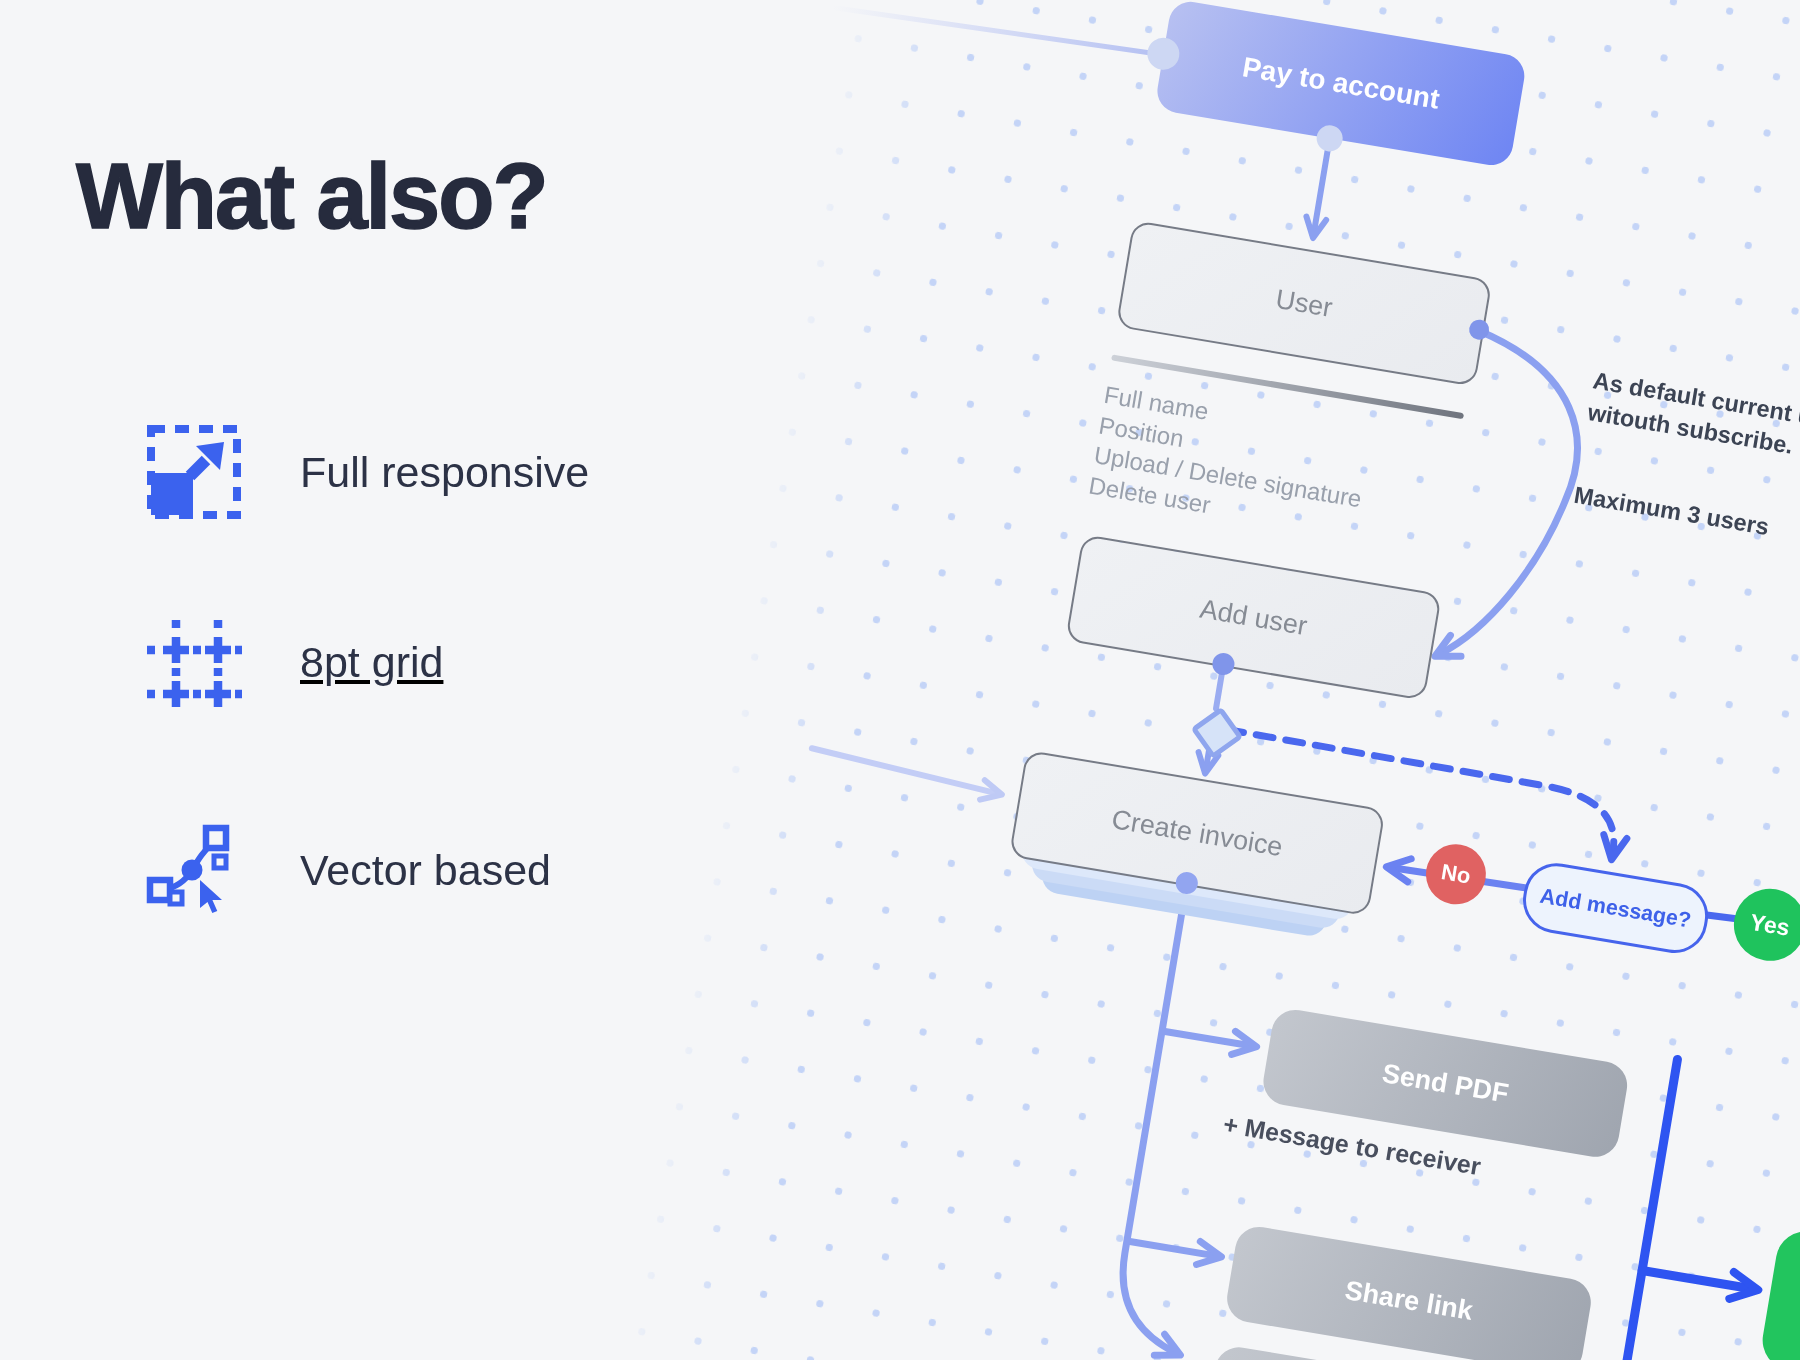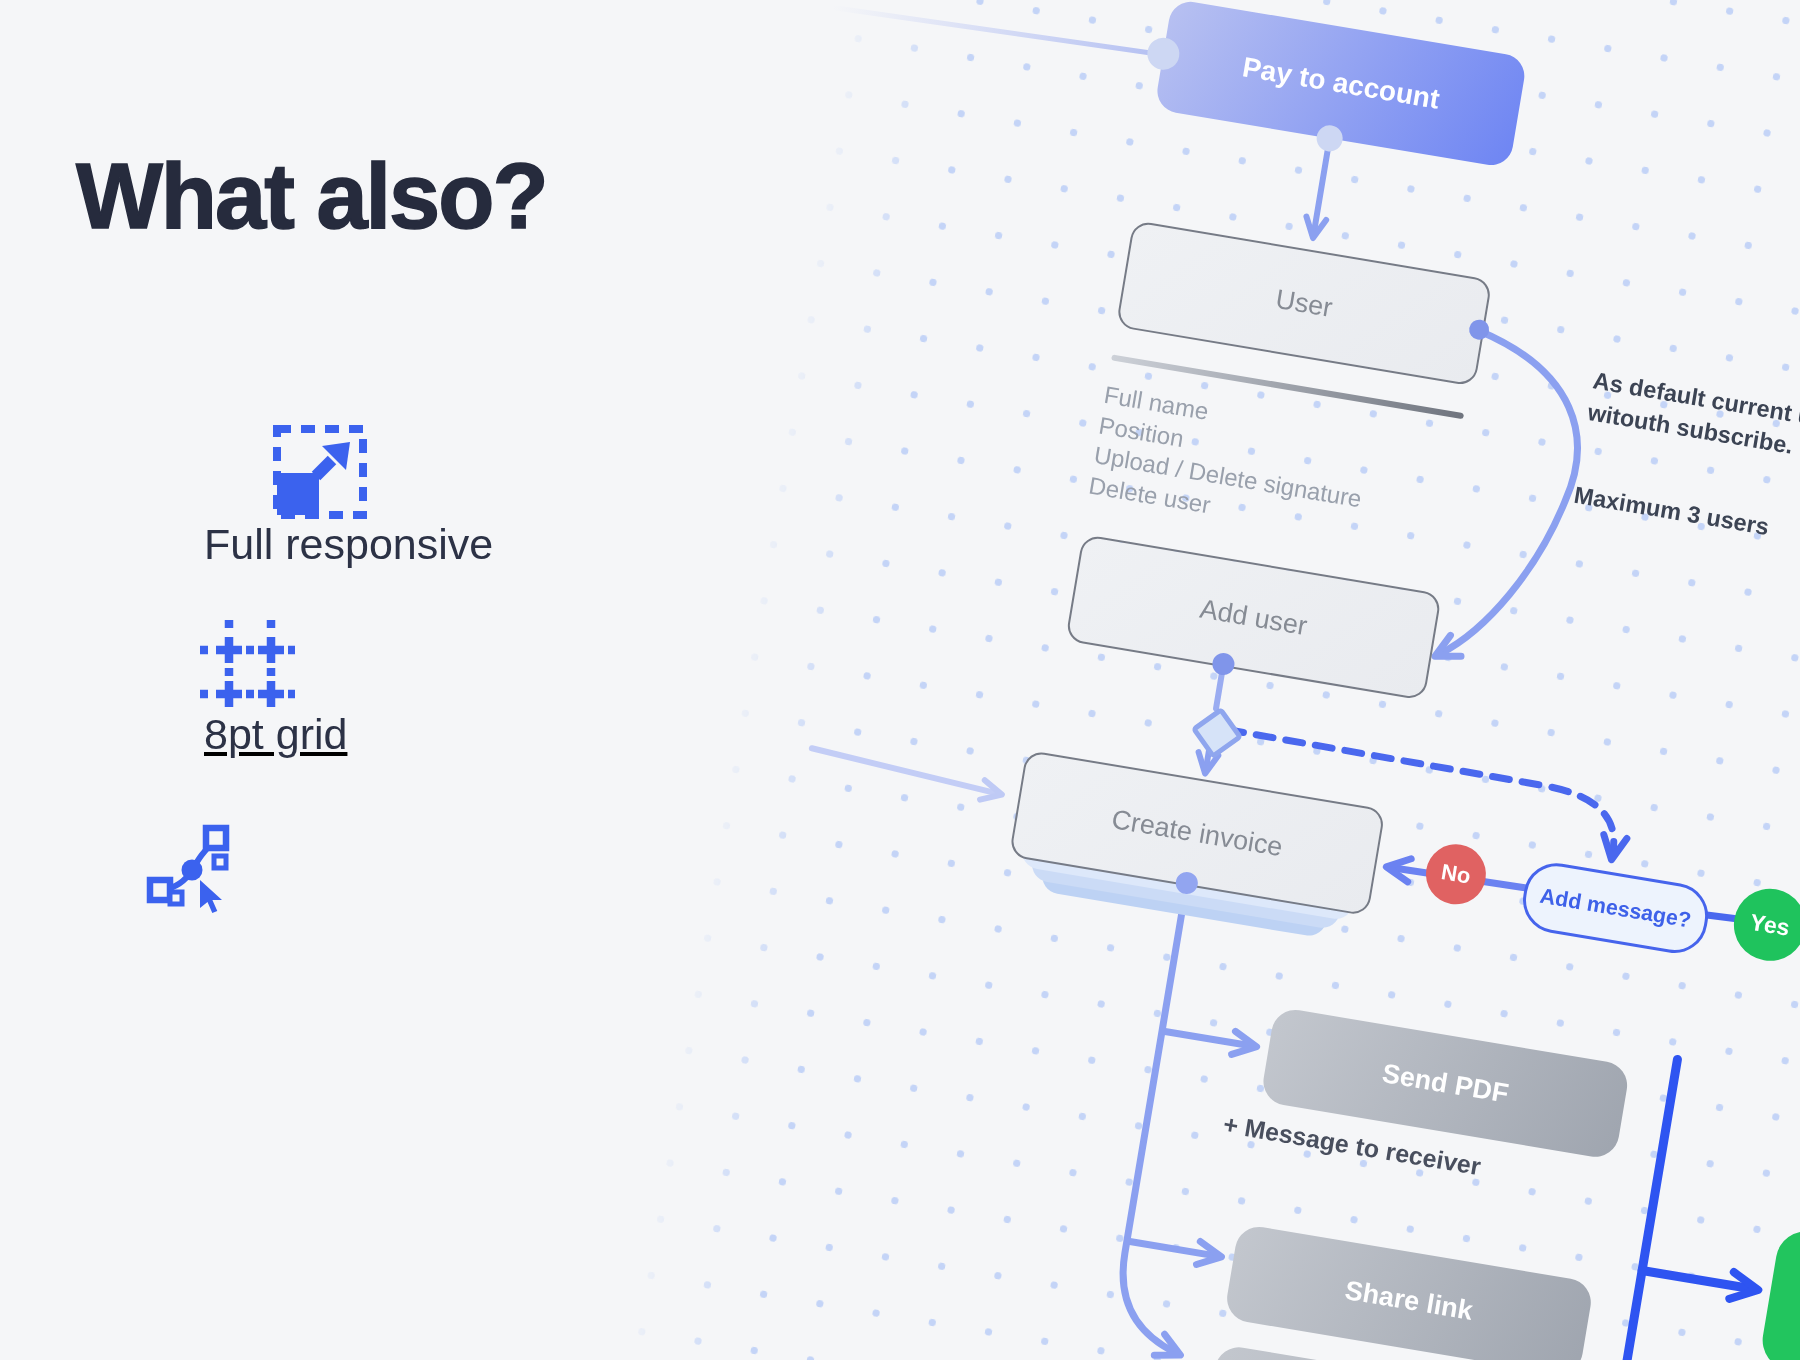--- a/index.html
+++ b/index.html
@@ -8,21 +8,21 @@
     background:#f5f6f8;
     font-family:"Liberation Sans","DejaVu Sans",sans-serif;
   }
   
   .intro{position:absolute;left:0;top:0;width:760px;height:1360px;z-index:10;}
   .title{
     position:absolute;left:76px;top:146px;margin:0;
     font-size:92px;font-weight:800;letter-spacing:-2px;line-height:1.1;
     color:#262b3d;-webkit-text-stroke:1.5px #262b3d;
   }
-  .feature-row{position:absolute;left:146px;display:flex;align-items:center;height:96px;flex-direction:column;}
+  .feature-row{position:absolute;left:146px;display:flex;align-items:center;height:96px;}
   .feature-row .f-icon{width:96px;height:96px;flex:0 0 96px;}
   .feature-label{margin-left:58px;font-size:43px;font-weight:500;color:#2c3246;white-space:nowrap;}
   .row-0{top:424px;} .row-1{top:614px;text-decoration:underline;} .row-2{top:822px;}
 
   
   .flow-canvas{
     position:absolute;left:800px;top:-150px;width:1500px;height:1900px;
     transform:rotate(9.5deg);transform-origin:0 0;z-index:1;
   }
   .dots{
@@ -204,14 +204,15 @@
   <div class="feature-row row-2">
     <svg class="f-icon" viewBox="0 0 96 96">
       <path d="M16,68 C30,66 40,58 46,48 C52,38 58,28 68,20" stroke="#3b62ee" stroke-width="6" fill="none"></path>
       <rect x="60" y="6" width="20" height="20" fill="#f5f6f8" stroke="#3b62ee" stroke-width="6.5"></rect>
       <rect x="4" y="58" width="20" height="20" fill="#f5f6f8" stroke="#3b62ee" stroke-width="6.5"></rect>
       <rect x="68" y="34" width="12" height="12" fill="#f5f6f8" stroke="#3b62ee" stroke-width="5"></rect>
       <rect x="24" y="70" width="12" height="12" fill="#f5f6f8" stroke="#3b62ee" stroke-width="5"></rect>
       <circle cx="46" cy="48" r="10.5" fill="#3b62ee"></circle>
       <path d="M54,58 L54,86 L61.5,80 L66.3,91 L71.3,89 L66.4,78 L76,78 Z" fill="#3b62ee"></path>
     </svg>
+    <span class="feature-label">Vector based</span>
   </div>
 </div>
 
 </body></html>

